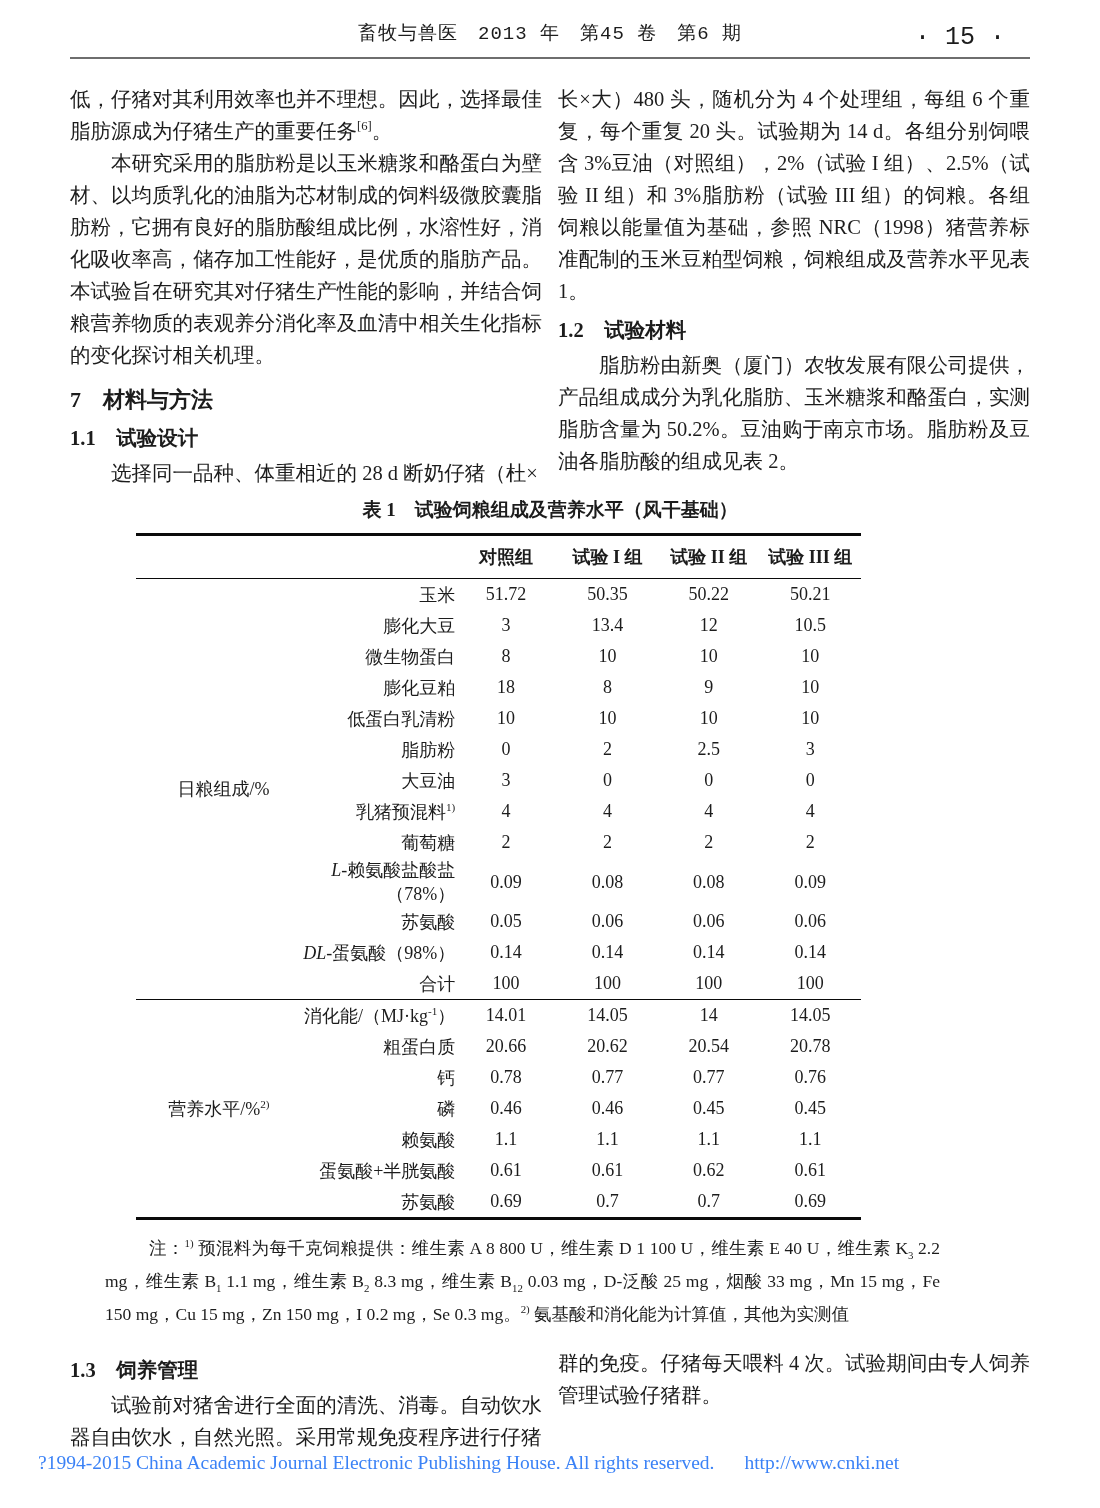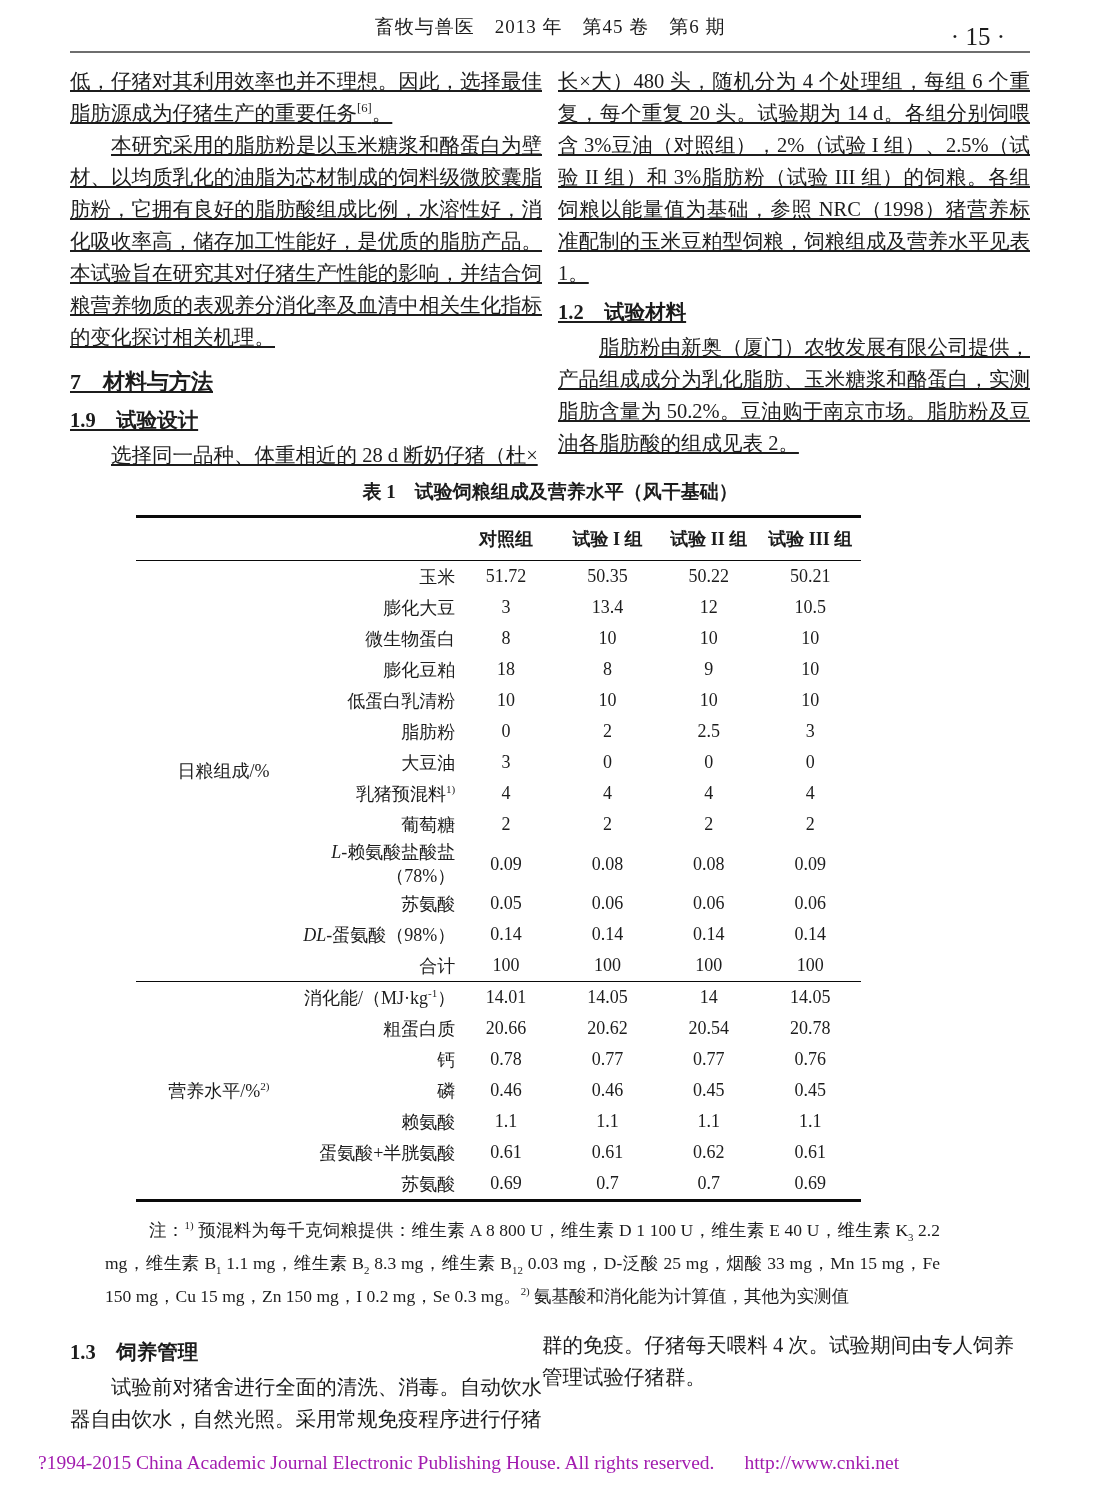--- a/index.html
+++ b/index.html
@@ -1,24 +1,24 @@
 <!DOCTYPE html>
 <html><head>
 <meta charset="utf-8">
 <style>
   html,body{margin:0;padding:0;background:#ffffff;}
   .page{position:relative;width:1100px;height:1508px;background:#ffffff;overflow:hidden;
         font-family:"Liberation Serif","DejaVu Serif",serif;color:#1c1c1c;}
   
-  .header{position:relative;padding-top:14px;height:30px;}
+  .header{position:relative;padding-top:20px;height:30px;font-family:Liberation Mono, monospace;}
   .journal-line{text-align:center;font-size:19px;letter-spacing:1px;}
   .page-number{position:absolute;right:95px;top:23px;font-size:25px;}
   .header-rule{height:2px;background:#6e6e6e;margin:7px 70px 0 70px;}
   
-  .cols{display:flex;gap:16px;margin:12px 70px 0 70px;text-decoration:underline;}
+  .cols{display:flex;gap:16px;margin:24px 70px 0 70px;}
   .col{width:472px;text-align:justify;font-size:20.5px;line-height:32px;}
   .col p{margin:0;}
   .indent{text-indent:2em;}
   .h1{font-size:22px;font-weight:bold;margin:14px 0 8px 0;line-height:30px;}
   .h2{font-size:20.5px;font-weight:bold;margin:8px 0 4px 0;line-height:30px;}
   
   .table-wrap{margin:8px 70px 0 70px;}
   .table-title{text-align:center;font-weight:bold;font-size:19px;margin:0 0 10px 0;}
   table.dtable{margin-left:66px;width:725px;border-collapse:collapse;
                border-top:3px solid #0a0a0a;border-bottom:3px solid #0a0a0a;
@@ -31,43 +31,43 @@
   td.lcol{text-align:right;}
   td.vcol{text-align:center;}
   tbody.sec2{border-top:1.5px solid #0a0a0a;}
   sup{font-size:62%;vertical-align:super;line-height:0;}
   sub{font-size:62%;vertical-align:sub;line-height:0;}
   i{font-style:italic;}
   
   .notes{margin:12px 160px 0 105px;font-size:17.5px;line-height:33px;
          text-align:justify;text-indent:44px;}
   
-  .cols-bottom{display:flex;margin:16px 70px 0 70px;}
-  
-  .footer{position:absolute;left:38px;top:1452px;color:#a21caf;font-size:19.5px;
+  .cols-bottom{display:flex;gap:16px;margin:16px 70px 0 70px;}
+  
+  .footer{position:absolute;left:38px;top:1452px;color:#3b82f6;font-size:19.5px;
           white-space:nowrap;}
   .footer .url{margin-left:30px;}
 </style>
 </head>
 <body>
 
 <div class="page">
 
   <div class="header">
     <div class="journal-line">畜牧与兽医　2013 年　第45 卷　第6 期</div>
     <div class="page-number">· 15 ·</div>
   </div>
   <div class="header-rule"></div>
 
   <div class="cols">
     <div class="col">
       <p>低，仔猪对其利用效率也并不理想。因此，选择最佳脂肪源成为仔猪生产的重要任务<sup>[6]</sup>。</p>
       <p class="indent">本研究采用的脂肪粉是以玉米糖浆和酪蛋白为壁材、以均质乳化的油脂为芯材制成的饲料级微胶囊脂肪粉，它拥有良好的脂肪酸组成比例，水溶性好，消化吸收率高，储存加工性能好，是优质的脂肪产品。本试验旨在研究其对仔猪生产性能的影响，并结合饲粮营养物质的表观养分消化率及血清中相关生化指标的变化探讨相关机理。</p>
       <div class="h1">7　材料与方法</div>
-      <div class="h2">1.9　试验设计</div>
+      <div class="h2">1.1　试验设计</div>
       <p class="indent">选择同一品种、体重相近的 28 d 断奶仔猪（杜×</p>
     </div>
     <div class="col">
       <p>长×大）480 头，随机分为 4 个处理组，每组 6 个重复，每个重复 20 头。试验期为 14 d。各组分别饲喂含 3%豆油（对照组），2%（试验 I 组）、2.5%（试验 II 组）和 3%脂肪粉（试验 III 组）的饲粮。各组饲粮以能量值为基础，参照 NRC（1998）猪营养标准配制的玉米豆粕型饲粮，饲粮组成及营养水平见表 1。</p>
       <div class="h2">1.2　试验材料</div>
       <p class="indent">脂肪粉由新奥（厦门）农牧发展有限公司提供，产品组成成分为乳化脂肪、玉米糖浆和酪蛋白，实测脂肪含量为 50.2%。豆油购于南京市场。脂肪粉及豆油各脂肪酸的组成见表 2。</p>
     </div>
   </div>
 
   <div class="table-wrap">

